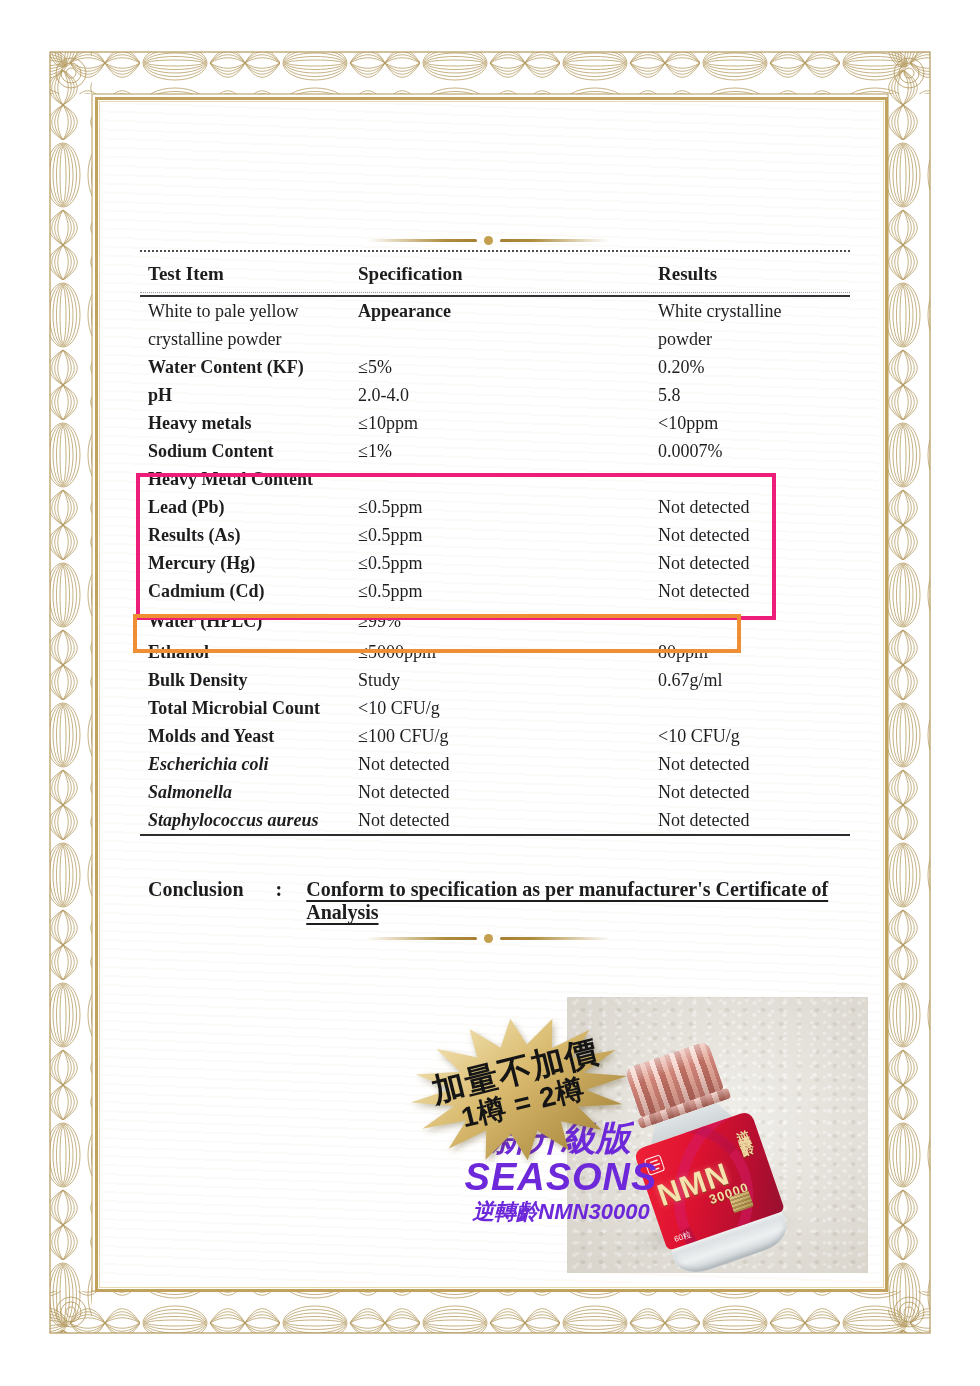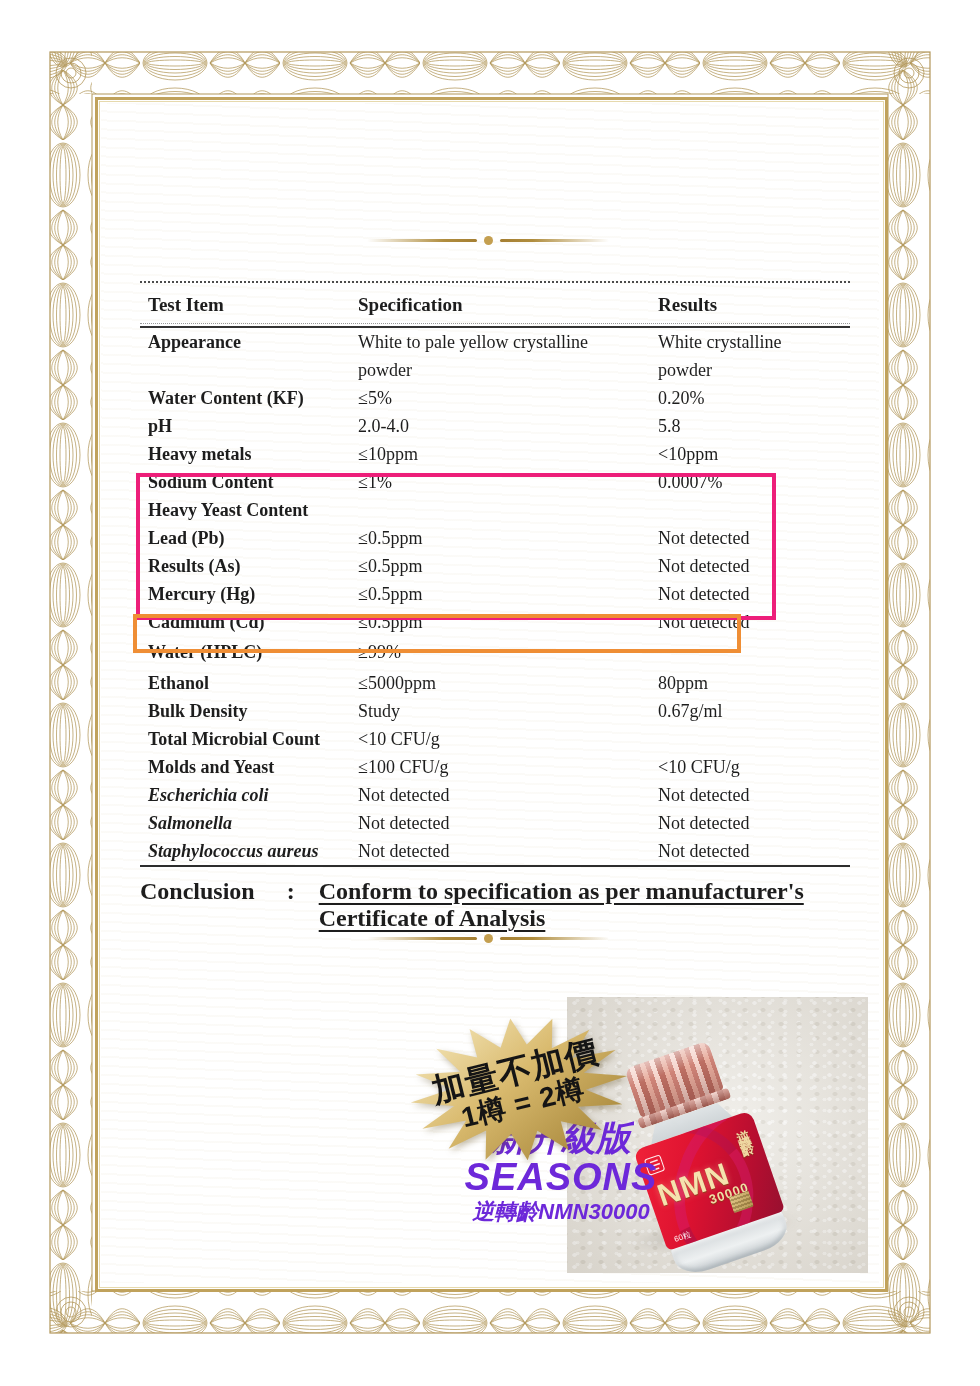--- a/index.html
+++ b/index.html
@@ -18,41 +18,41 @@
   
   .divider{position:absolute;width:242px;height:14px;display:flex;align-items:center;}
   .divider .dl,.divider .dr{flex:1;height:3px;}
   .divider .dl{background:linear-gradient(90deg,rgba(176,141,62,0) 0%,#b08d3e 70%,#a57f33 100%);
                border-radius:2px;}
   .divider .dr{background:linear-gradient(270deg,rgba(176,141,62,0) 0%,#b08d3e 70%,#a57f33 100%);
                border-radius:2px;}
   .divider .dot{width:9px;height:9px;border-radius:50%;background:#c49f50;margin:0 7px;}
 
   
-  .coa-table{position:absolute;left:140px;top:281px;width:710px;font-size:18px;}
+  .coa-table{position:absolute;left:140px;top:250px;width:710px;font-size:18px;}
   .thead{display:grid;grid-template-columns:210px 300px 1fr;height:43px;align-items:center;
          border-top:2px dotted #4c4c4c;border-bottom:2px solid #333;position:relative;
          font-weight:bold;font-size:19px;}
   .thead::before{content:"";position:absolute;left:0;right:0;bottom:2px;border-bottom:1px dotted #9a9a9a;}
   .thead .c,.trow .c{padding-left:8px;}
   .tbody{border-bottom:2px solid #2d2d2d;}
   .trow{display:grid;grid-template-columns:210px 300px 1fr;line-height:28px;min-height:28px;}
   .trow.tall{line-height:28px;}
   .trow.orange-row{line-height:33px;min-height:33px;}
   .trow .item{font-weight:bold;}
   .trow .item.italic{font-style:italic;}
   .trow .spec{padding-right:20px;}
   .trow .result{padding-right:24px;}
 
   .hl-box{position:absolute;pointer-events:none;}
   .pink-box{left:136px;top:473px;width:632px;height:139px;border:4px solid #ed1e79;}
   .orange-box{left:133px;top:614px;width:600px;height:31px;border:4px solid #ef8e35;}
 
   
-  .conclusion{position:absolute;left:140px;top:878px;width:710px;font-size:24px;font-weight:bold;
+  .conclusion{position:absolute;left:148px;top:878px;width:710px;font-size:20px;font-weight:bold;
               display:flex;align-items:baseline;}
   .conclusion .colon{margin:0 24px 0 32px;}
   .conclusion .ctext{text-decoration:underline;text-decoration-thickness:2px;text-underline-offset:4px;}
 
   
   .photo{position:absolute;left:567px;top:997px;width:301px;height:276px;overflow:hidden;
     background:
       radial-gradient(rgba(255,255,255,0.65) 18%,transparent 24%) 0 0/15px 12px,
       radial-gradient(rgba(203,198,186,0.55) 16%,transparent 24%) 7px 6px/18px 14px,
       radial-gradient(rgba(255,255,255,0.5) 18%,transparent 26%) 4px 9px/13px 11px,
@@ -187,22 +187,22 @@
   </div>
 
   <div class="coa-table">
     <div class="thead">
       <div class="c">Test Item</div>
       <div class="c">Specification</div>
       <div class="c">Results</div>
     </div>
     <div class="tbody" id="table-body">
         <div class="trow tall">
+      <div class="c spec">White to pale yellow crystalline powder</div>
       <div class="c item">Appearance</div>
-      <div class="c spec">White to pale yellow crystalline powder</div>
       <div class="c result">White crystalline powder</div>
     </div>
         <div class="trow">
       <div class="c item">Water Content (KF)</div>
       <div class="c spec">≤5%</div>
       <div class="c result">0.20%</div>
     </div>
         <div class="trow">
       <div class="c item">pH</div>
       <div class="c spec">2.0-4.0</div>
@@ -212,21 +212,21 @@
       <div class="c item">Heavy metals</div>
       <div class="c spec">≤10ppm</div>
       <div class="c result">&lt;10ppm</div>
     </div>
         <div class="trow">
       <div class="c item">Sodium Content</div>
       <div class="c spec">≤1%</div>
       <div class="c result">0.0007%</div>
     </div>
         <div class="trow">
-      <div class="c item">Heavy Yeast Content</div>
+      <div class="c item">Heavy Metal Content</div>
       <div class="c spec"></div>
       <div class="c result"></div>
     </div>
         <div class="trow">
       <div class="c item">Lead (Pb)</div>
       <div class="c spec">≤0.5ppm</div>
       <div class="c result">Not detected</div>
     </div>
         <div class="trow">
       <div class="c item">Results (As)</div>

